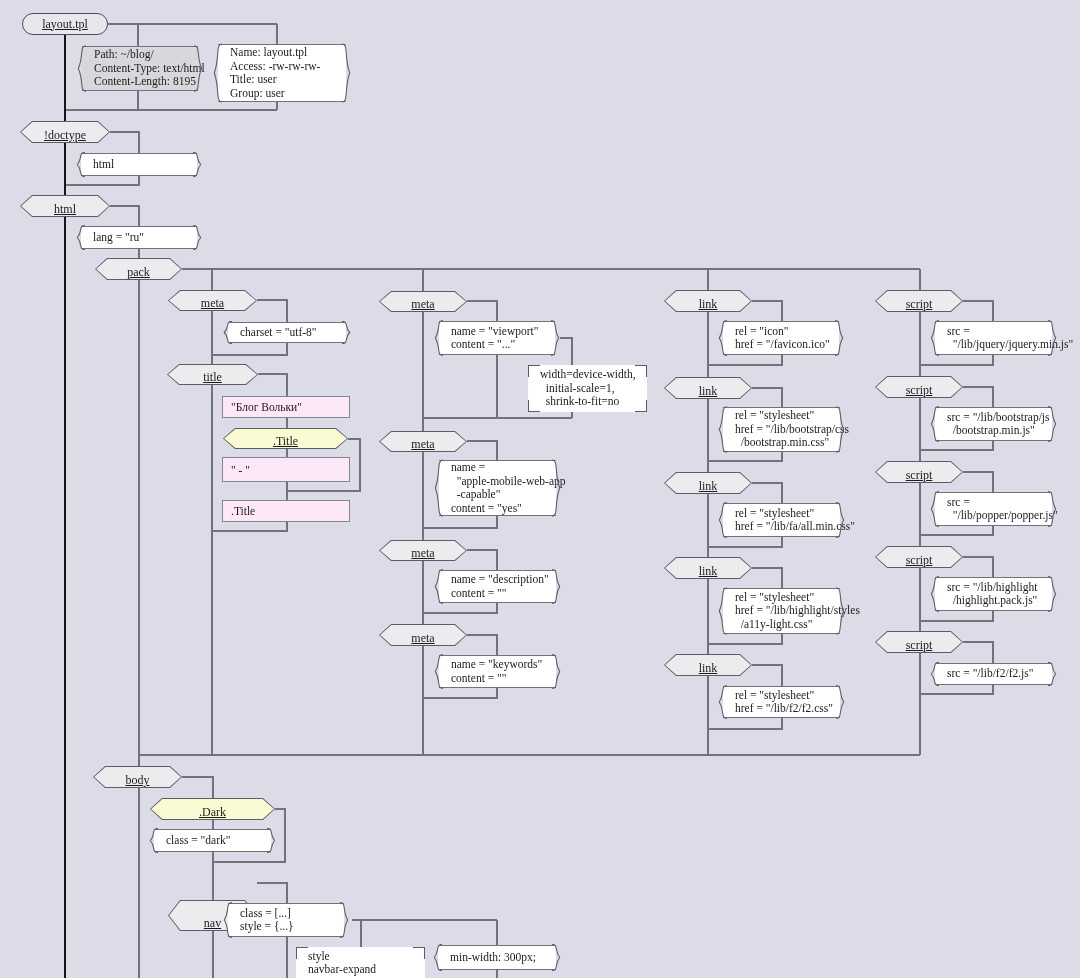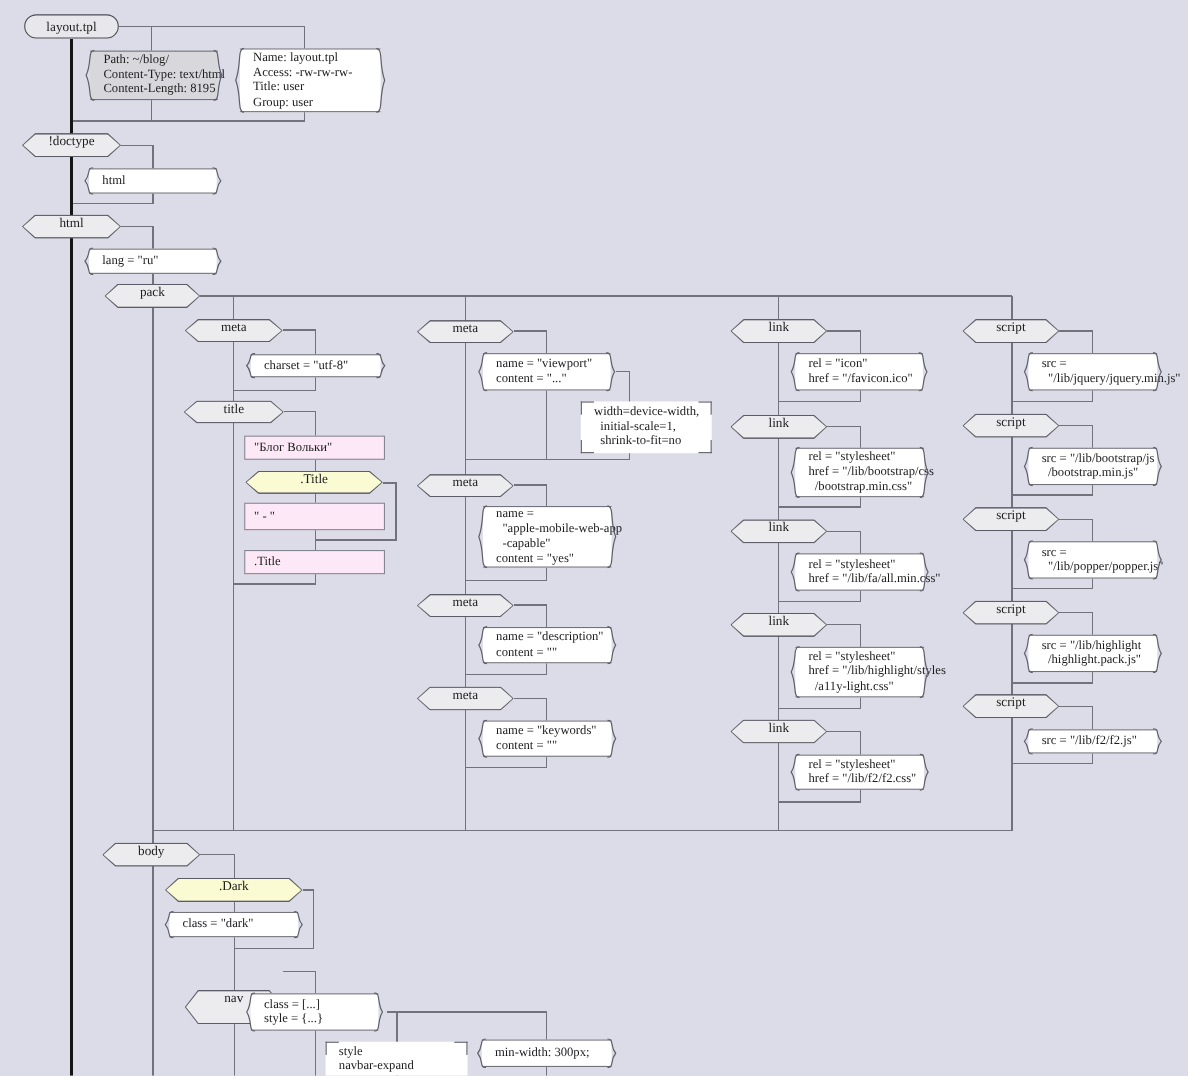--- a/index.html
+++ b/index.html
@@ -3,23 +3,23 @@
 <meta charset="utf-8">
 <style>
   html,body{margin:0;padding:0;}
   body{width:1080px;height:978px;overflow:hidden;background:#dcdce8;
        font-family:"Liberation Serif","DejaVu Serif",serif;color:#1c1c1c;}
   #canvas{position:relative;width:1080px;height:978px;overflow:hidden;background:#dcdce8;}
   #wires{position:absolute;left:0;top:0;z-index:1;}
   .node{position:absolute;z-index:2;box-sizing:border-box;}
   
   .stad{background:#e8e8ec;border:1.4px solid #4c4c55;border-radius:11px;
-        display:flex;align-items:center;justify-content:center;font-size:12px;}
+        display:flex;align-items:center;justify-content:center;font-size:12px;text-decoration:underline;}
   
-  .hex{display:flex;align-items:flex-start;justify-content:center;}
+  .hex{display:flex;align-items:flex-end;justify-content:center;text-decoration:underline;}
   .hex .hb{position:absolute;inset:0;background:#5c5c66;
       clip-path:polygon(12px 0,calc(100% - 12px) 0,100% 50%,calc(100% - 12px) 100%,12px 100%,0 50%);}
   .hex .hf{position:absolute;inset:1.1px;background:#ececef;
       clip-path:polygon(11.3px 0,calc(100% - 11.3px) 0,100% 50%,calc(100% - 11.3px) 100%,11.3px 100%,0 50%);}
   .hex.y .hf{background:#fbfbd3;}
   .hex .hl{position:relative;z-index:1;font-size:12px;}
   
   .bbox{background:#ffffff;border-top:1.1px solid #72727c;border-bottom:1.1px solid #72727c;
         display:flex;flex-direction:column;justify-content:center;padding-left:12px;padding-right:6px;}
   .bbox.gray{background:#d8d8dc;}

